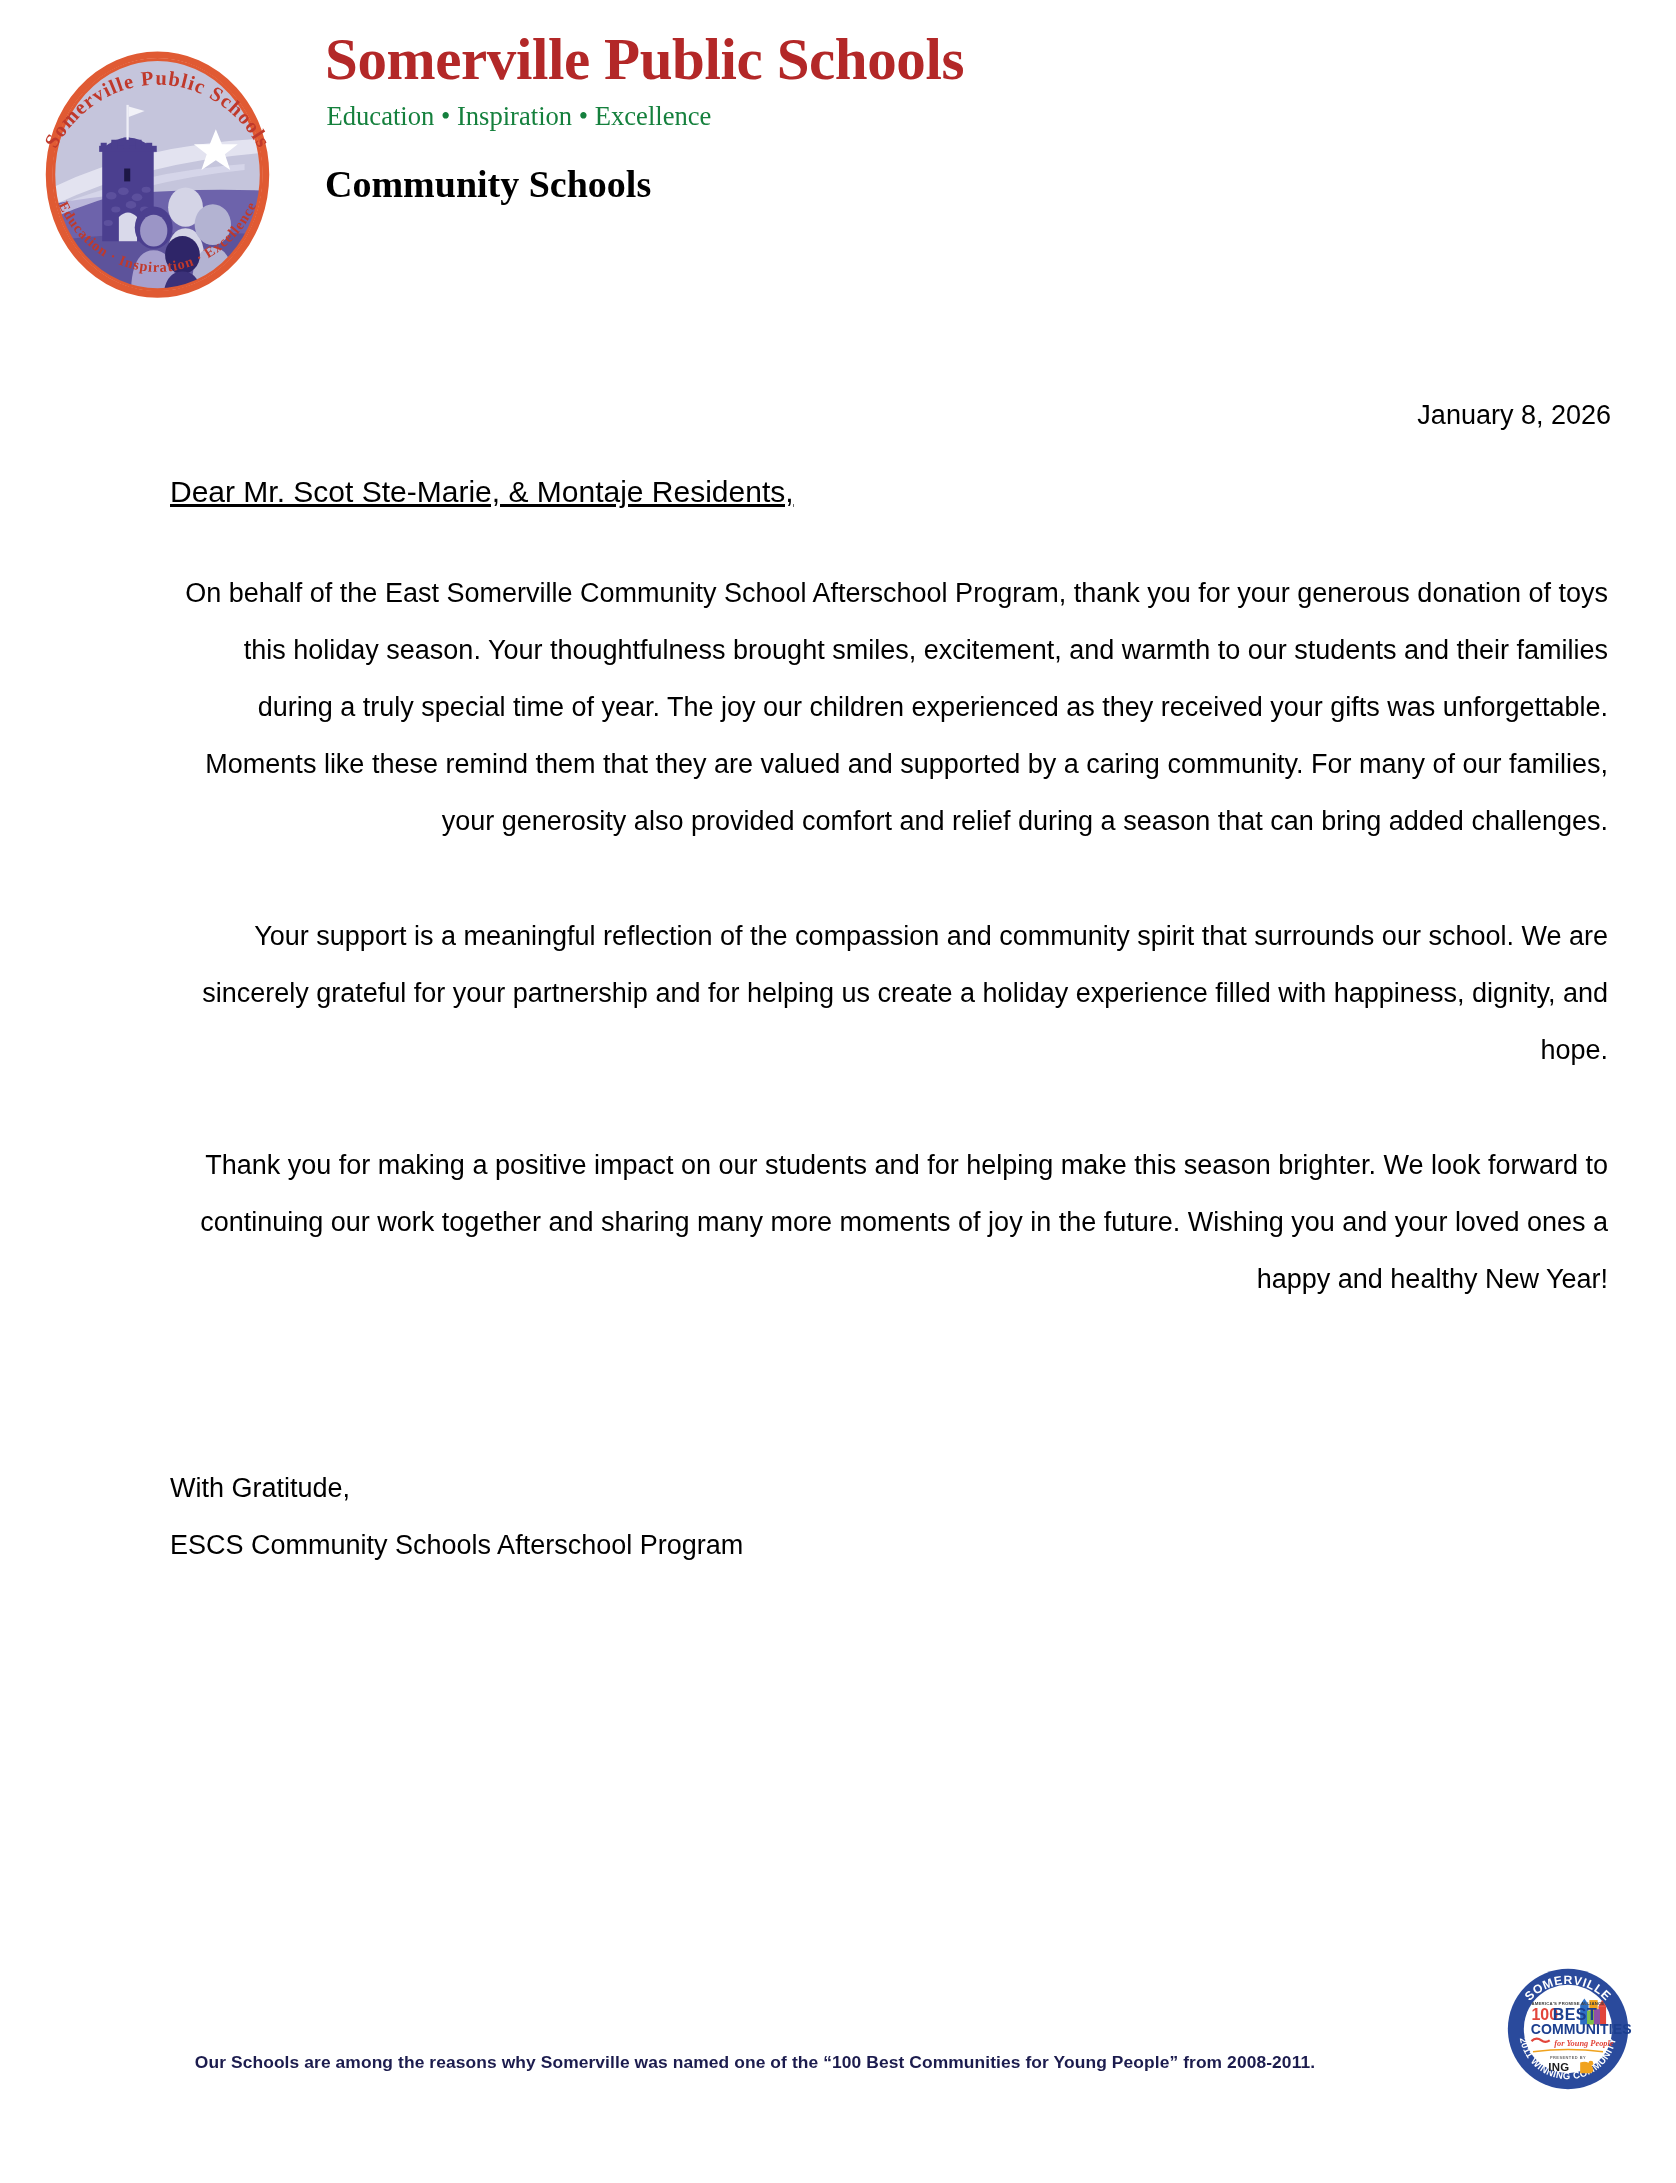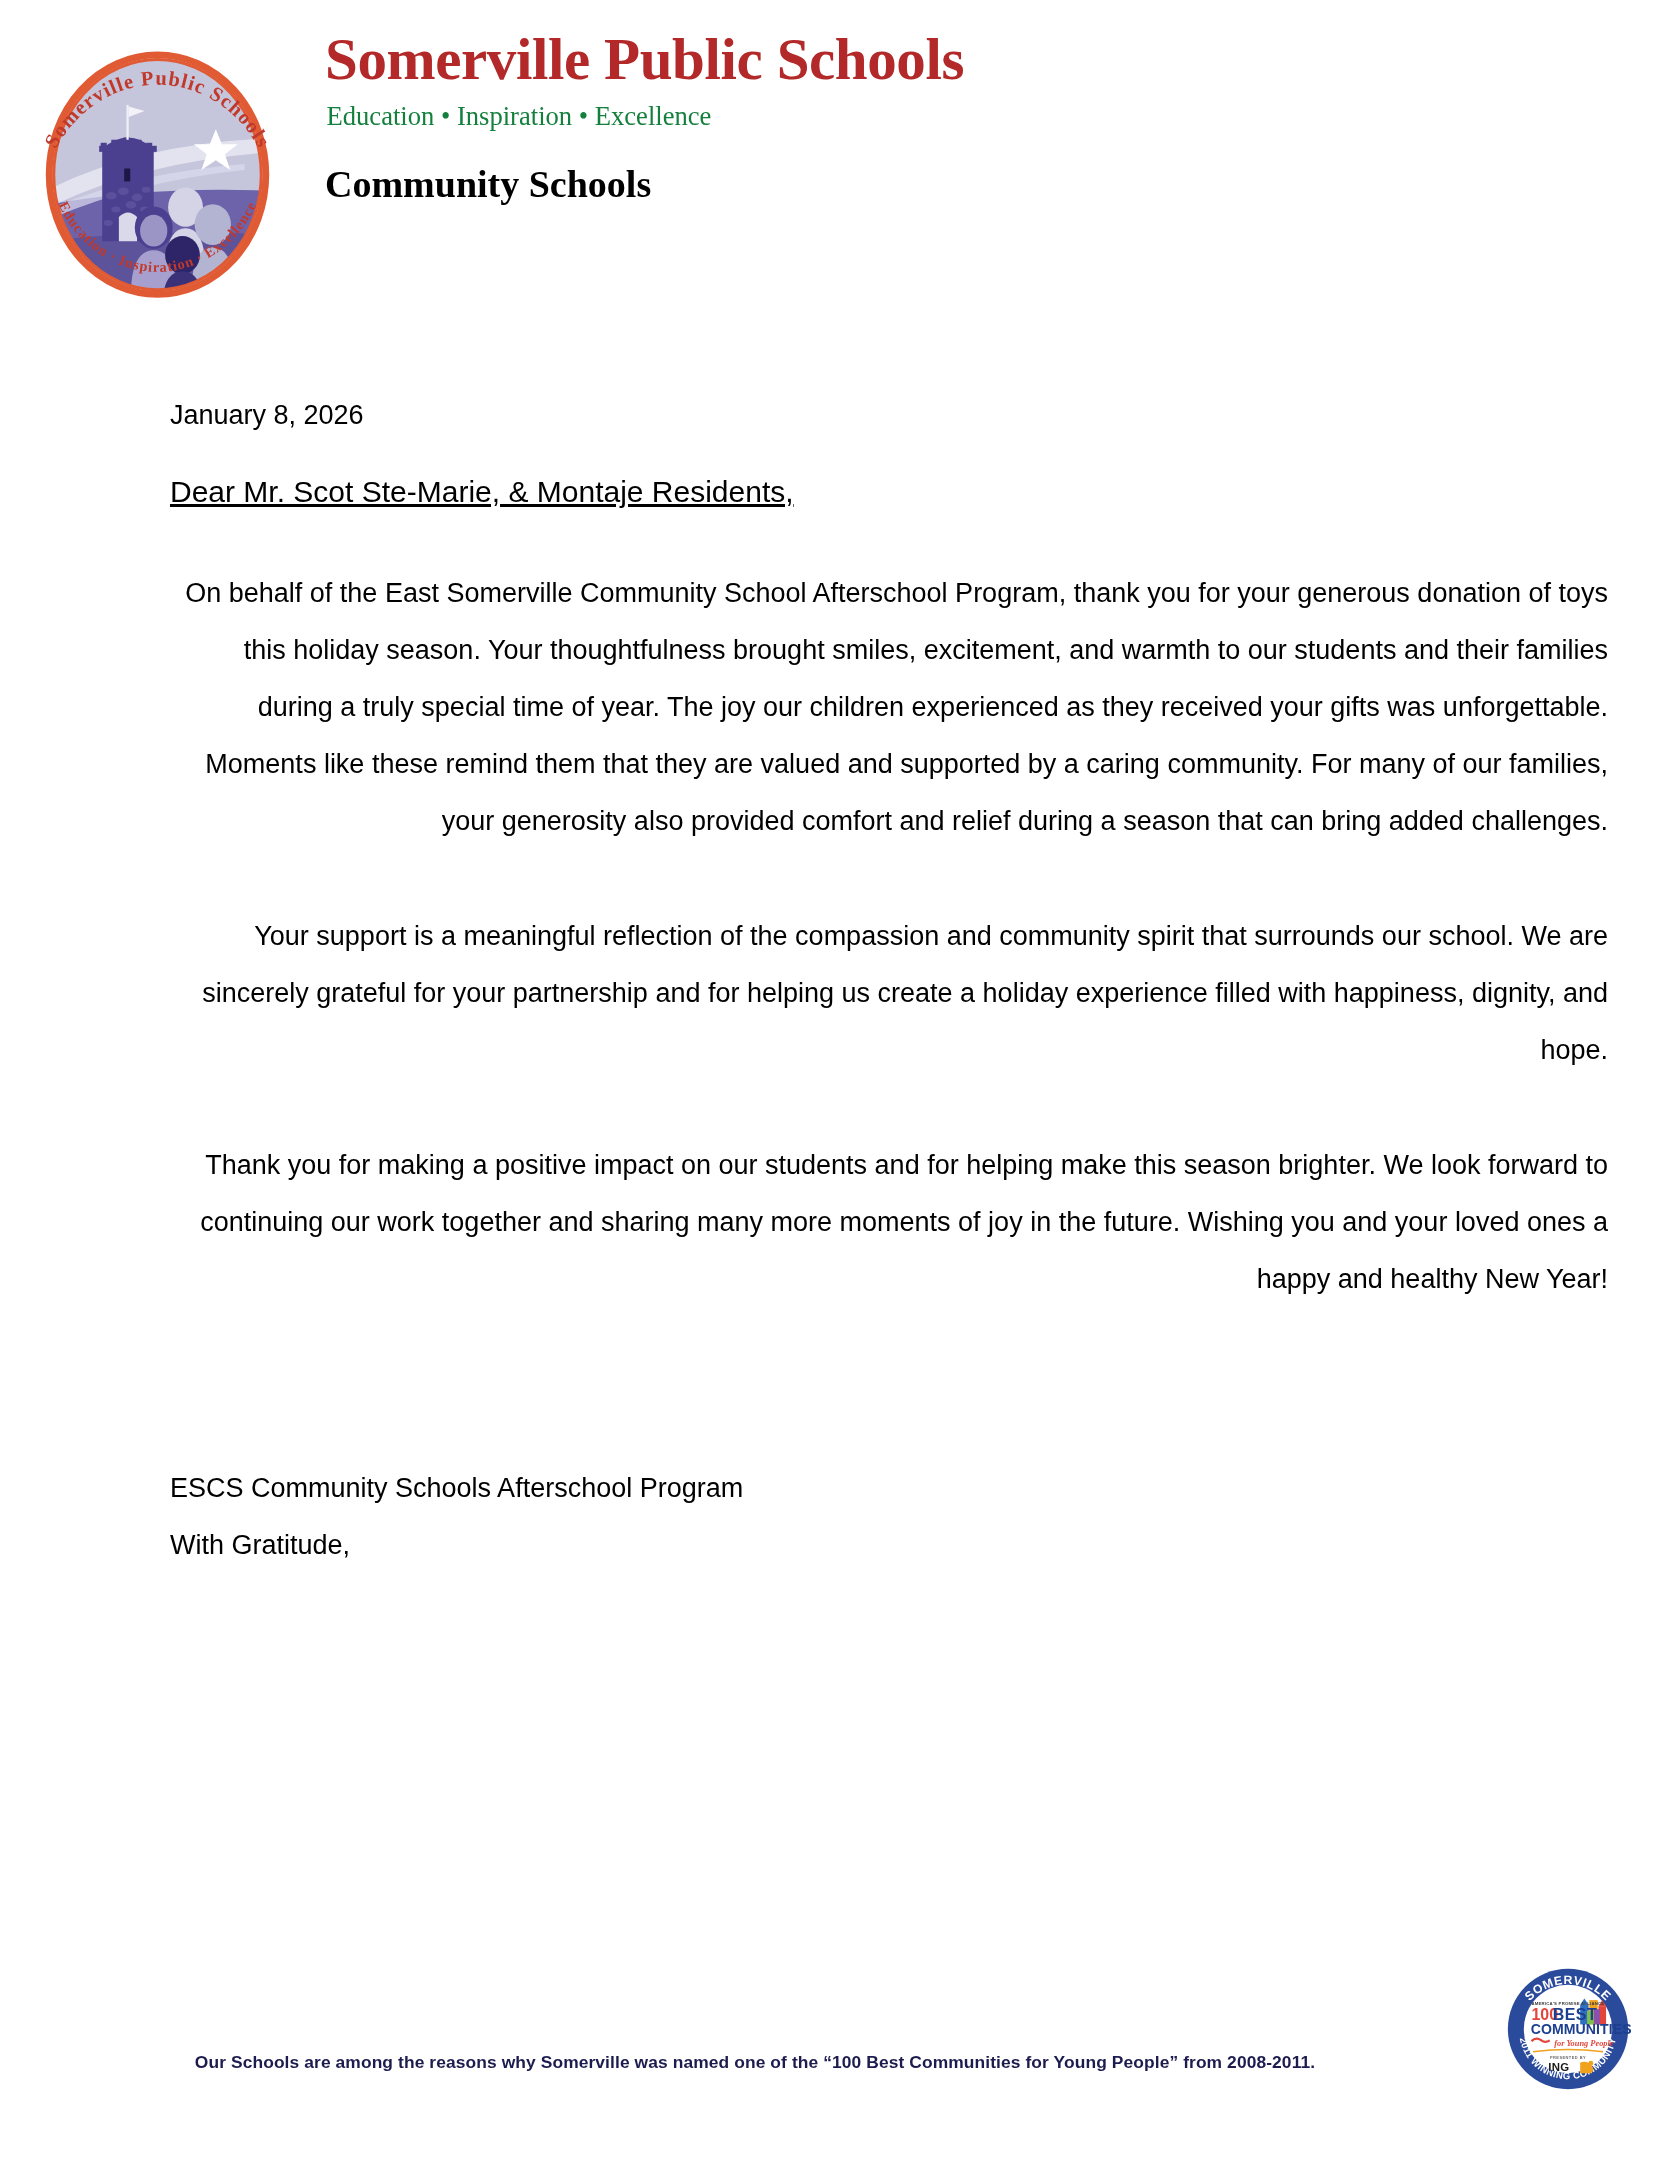--- a/index.html
+++ b/index.html
@@ -80,20 +80,21 @@
     top: 402px;
     width: 1441px;
     color: #000000;
     font-family: "Liberation Sans", sans-serif;
     font-size: 27px;
   }
   .letter-date {
     font-size: 27px;
     line-height: 1.0;
     margin: 0 0 0 0;
+    text-align: right;
   }
   .letter-salutation {
     font-size: 30px;
     line-height: 1.0;
     margin: 48px 0 0 0;
     text-decoration: underline;
   }
   .letter-para {
     font-size: 27px;
     line-height: 57px;
@@ -240,22 +241,22 @@
 
     <div class="letter-salutation">Dear Mr. Scot Ste-Marie, &amp; Montaje Residents,</div>
 
     <p class="letter-para">On behalf of the East Somerville Community School Afterschool Program, thank you for your generous donation of toys this holiday season. Your thoughtfulness brought smiles, excitement, and warmth to our students and their families during a truly special time of year. The joy our children experienced as they received your gifts was unforgettable. Moments like these remind them that they are valued and supported by a caring community. For many of our families, your generosity also provided comfort and relief during a season that can bring added challenges.</p>
 
     <p class="letter-para">Your support is a meaningful reflection of the compassion and community spirit that surrounds our school. We are sincerely grateful for your partnership and for helping us create a holiday experience filled with happiness, dignity, and hope.</p>
 
     <p class="letter-para">Thank you for making a positive impact on our students and for helping make this season brighter. We look forward to continuing our work together and sharing many more moments of joy in the future. Wishing you and your loved ones a happy and healthy New Year!</p>
 
     <div class="closing-block">
+      <div class="closing-line">With Gratitude,</div>
       <div class="closing-line">ESCS Community Schools Afterschool Program</div>
-      <div class="closing-line">With Gratitude,</div>
     </div>
   </div>
 
   <div class="footer">
 
     <div class="footer-text">Our Schools are among the reasons why Somerville was named one of the “100 Best Communities for Young People” from 2008-2011.</div>
 
     <div class="footer-badge">
       <svg viewBox="0 0 176 176" width="134" height="134">
         <defs>

